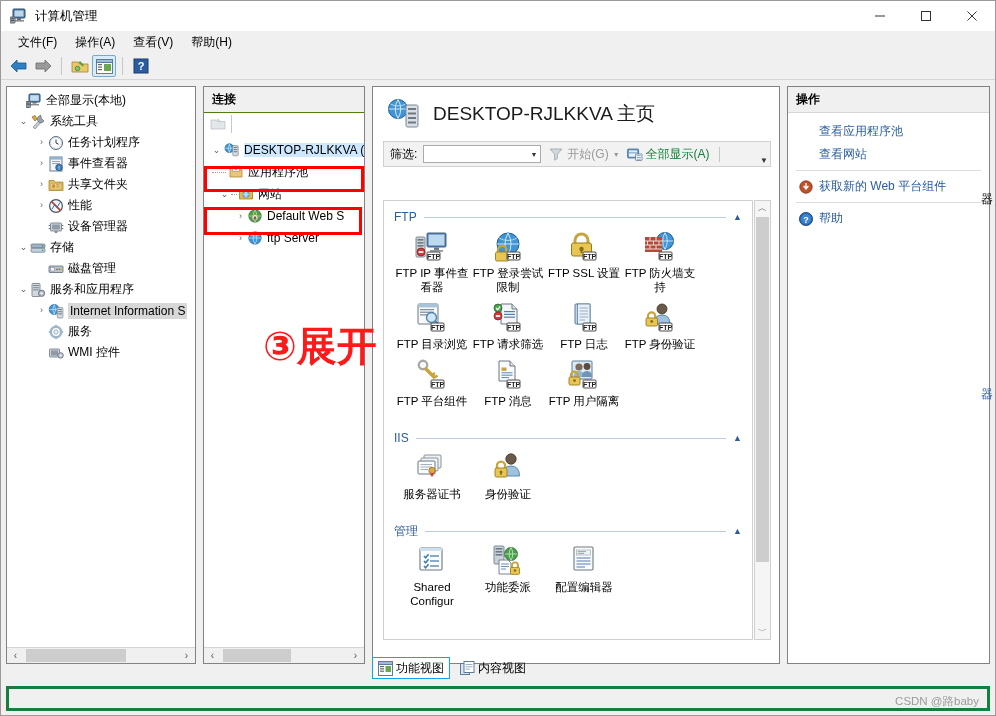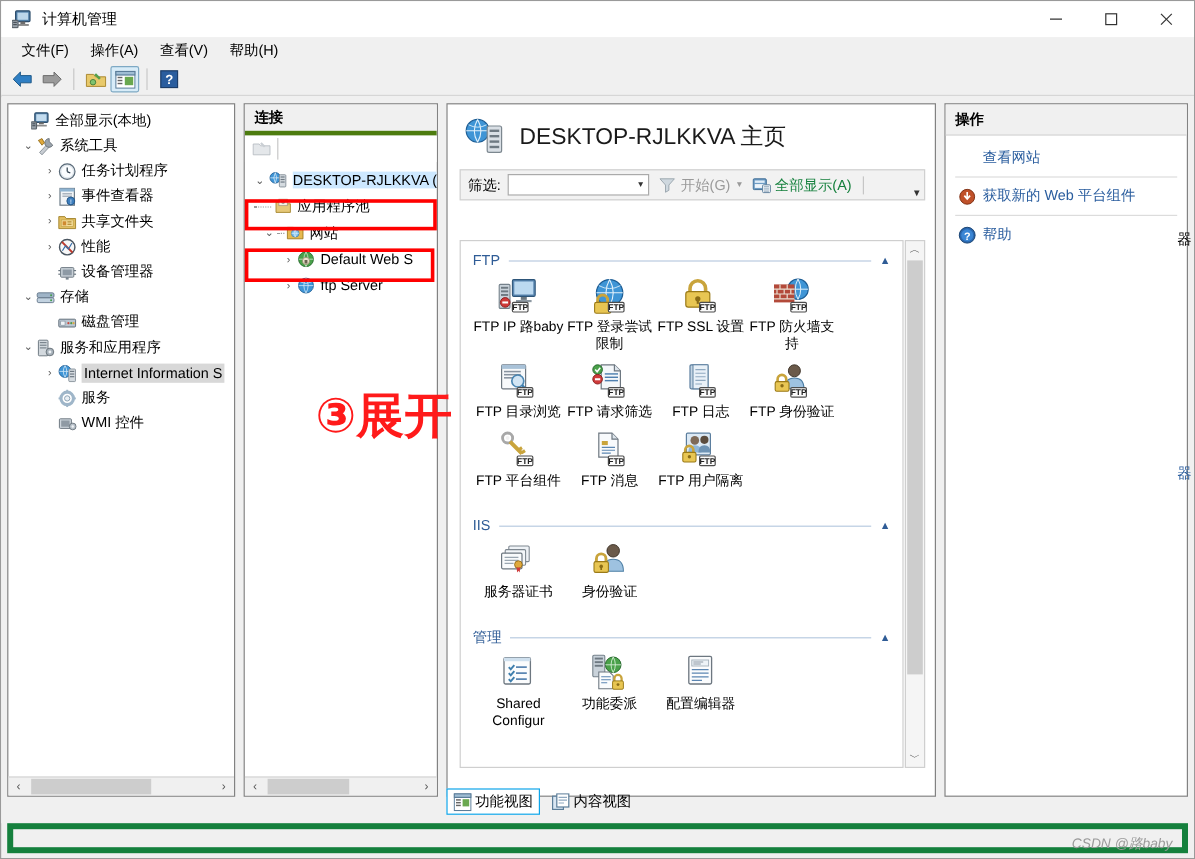--- a/index.html
+++ b/index.html
@@ -42,21 +42,21 @@
   .tnode.sel .tlabel{background:#d8d8d8;padding:1px 2px;}
 
   
   .hscroll{position:absolute;left:0;bottom:0;height:16px;width:100%;background:#f0f0f0;border-top:1px solid #d4d4d4;box-sizing:border-box;display:flex;align-items:center;}
   .hsbtn{width:17px;height:15px;display:flex;align-items:center;justify-content:center;font-size:10px;color:#555;}
   .hstrack{flex:1;height:15px;position:relative;}
   .hsthumb{position:absolute;top:1px;height:13px;background:#cdcdcd;}
 
   
   .conn-pane{position:absolute;left:202px;top:5px;width:162px;height:578px;background:#fff;border:1px solid #828282;box-sizing:border-box;overflow:hidden;}
-  .conn-head{height:26px;background:#f0f0f0;border-bottom:4px solid #4d7c0f;display:flex;align-items:center;padding-left:8px;font-weight:bold;font-size:12px;box-sizing:border-box;}
+  .conn-head{height:26px;background:#f0f0f0;border-bottom:1px solid #4d7c0f;display:flex;align-items:center;padding-left:8px;font-weight:bold;font-size:12px;box-sizing:border-box;}
   .conn-tb{height:22px;background:#fff;display:flex;align-items:center;padding-left:6px;border-bottom:0;box-sizing:border-box;}
   .conn-tb .tbsep{margin:0 5px;}
   .conn-tree{padding-top:4px;position:relative;}
   .cnode{display:flex;align-items:center;height:22px;white-space:nowrap;position:relative;}
   .cnode .tlabel{font-size:12px;}
   .cnode.sel .tlabel{background:#cde8ff;}
 
   
   .main-pane{position:absolute;left:371px;top:5px;width:408px;height:578px;background:#fff;border:1px solid #828282;box-sizing:border-box;overflow:hidden;}
   .page-head{display:flex;align-items:center;height:54px;padding-left:14px;}
@@ -108,21 +108,21 @@
   .atb{width:22px;height:22px;display:flex;align-items:center;justify-content:center;position:relative;}
   .atsep{width:1px;height:16px;background:#c0c0c0;margin:0 3px;}
 
   
   .viewtabs{position:absolute;left:371px;top:655px;width:408px;height:24px;display:flex;align-items:center;}
   .vtab{display:flex;align-items:center;height:20px;padding:0 5px;font-size:12px;}
   .vtab.sel{border:1px solid #0ea5e9;background:#fff;}
   .vtab .vi{width:15px;height:15px;margin-right:3px;position:relative;}
 
   
-  .statusbar{position:absolute;left:5px;top:685px;width:984px;height:25px;background:#f0f0f0;border:5px solid #15803d;box-sizing:border-box;font-style:italic;}
+  .statusbar{position:absolute;left:5px;top:685px;width:984px;height:25px;background:#f0f0f0;border:3px solid #15803d;box-sizing:border-box;}
   .watermark{position:absolute;right:8px;top:5px;font-size:11.5px;color:#9a9a9a;}
 
   
   .anno-box{position:absolute;border:3px solid #ff0000;box-sizing:border-box;pointer-events:none;}
   .anno-text{position:absolute;color:#ff1a1a;font-size:40px;font-weight:bold;pointer-events:none;font-family:"DejaVu Sans",sans-serif;letter-spacing:0px;}
 </style>
 </head>
 <body>
 
 <div class="win">
@@ -644,21 +644,21 @@
                   <rect x="12" y="2" width="19" height="14" rx="1.2" fill="#5b87b2" stroke="#2d5579" stroke-width="0.9"></rect>
                   <rect x="13.6" y="3.6" width="15.8" height="10.8" fill="#bcd9f0"></rect>
                   <rect x="19" y="16.5" width="5" height="2.4" fill="#6d7880"></rect>
                   <rect x="15" y="19" width="13" height="1.8" fill="#8e99a2"></rect>
                   <circle cx="6" cy="21" r="4" fill="#cf3a3a" stroke="#8f1f1f" stroke-width="0.8"></circle>
                   <rect x="3.6" y="20.2" width="4.8" height="1.7" fill="#fff"></rect>
                   <rect x="12" y="21" width="13" height="8" rx="1" fill="#fbfbfb" stroke="#4d4d4d" stroke-width="1"></rect>
                   <text x="18.5" y="27.5" font-size="7" text-anchor="middle" fill="#222" font-family="Liberation Sans, sans-serif" font-weight="bold">FTP</text>
                 </svg>
               </span>
-              <span class="tile-lbl">FTP IP 路baby</span>
+              <span class="tile-lbl">FTP IP 事件查看器</span>
             </div>
 
             <div class="tile">
               <span class="tile-ico">
                 <svg width="34" height="32" viewBox="0 0 34 32">
                   <circle cx="17" cy="13" r="11" fill="#3f95d6" stroke="#1d5d94" stroke-width="1"></circle>
                   <path d="M6 13 h22 M17 2 q6 11 0 22 M17 2 q-6 11 0 22" stroke="#e3f1fb" fill="none" stroke-width="0.9"></path>
                   <path d="M8 7 q9 5 18 0" stroke="#cfe7f7" fill="none" stroke-width="0.8"></path>
                   <path d="M7 22 v-3 a4.2 4.2 0 0 1 8.4 0 V22" fill="none" stroke="#c9a43c" stroke-width="2.4"></path>
                   <rect x="4.5" y="21" width="13.5" height="9" rx="1.5" fill="#e8c653" stroke="#9a7a18" stroke-width="0.9"></rect>
@@ -958,20 +958,23 @@
         <div style="position:absolute;bottom:0;width:15px;height:15px;display:flex;align-items:center;justify-content:center;font-size:9px;color:#555;">﹀</div>
       </div>
 
     </div>
 
     <div class="act-pane">
       <div class="act-head">操作</div>
       <div class="act-list">
 
         <div class="act-item" style="padding-left:31px">
+          <span class="act-txt">查看应用程序池</span>
+        </div>
+        <div class="act-item" style="padding-left:31px">
           <span class="act-txt">查看网站</span>
         </div>
 
         <div class="act-sep"></div>
 
         <div class="act-item">
           <span class="act-ico">
             <svg width="16" height="16" viewBox="0 0 16 16">
               <circle cx="8" cy="8" r="6.2" fill="#c0512a" stroke="#7d2f13" stroke-width="0.8"></circle>
               <path d="M8 4 v5 M5.6 7 L8 9.8 10.4 7" stroke="#fff" stroke-width="1.4" fill="none"></path>

